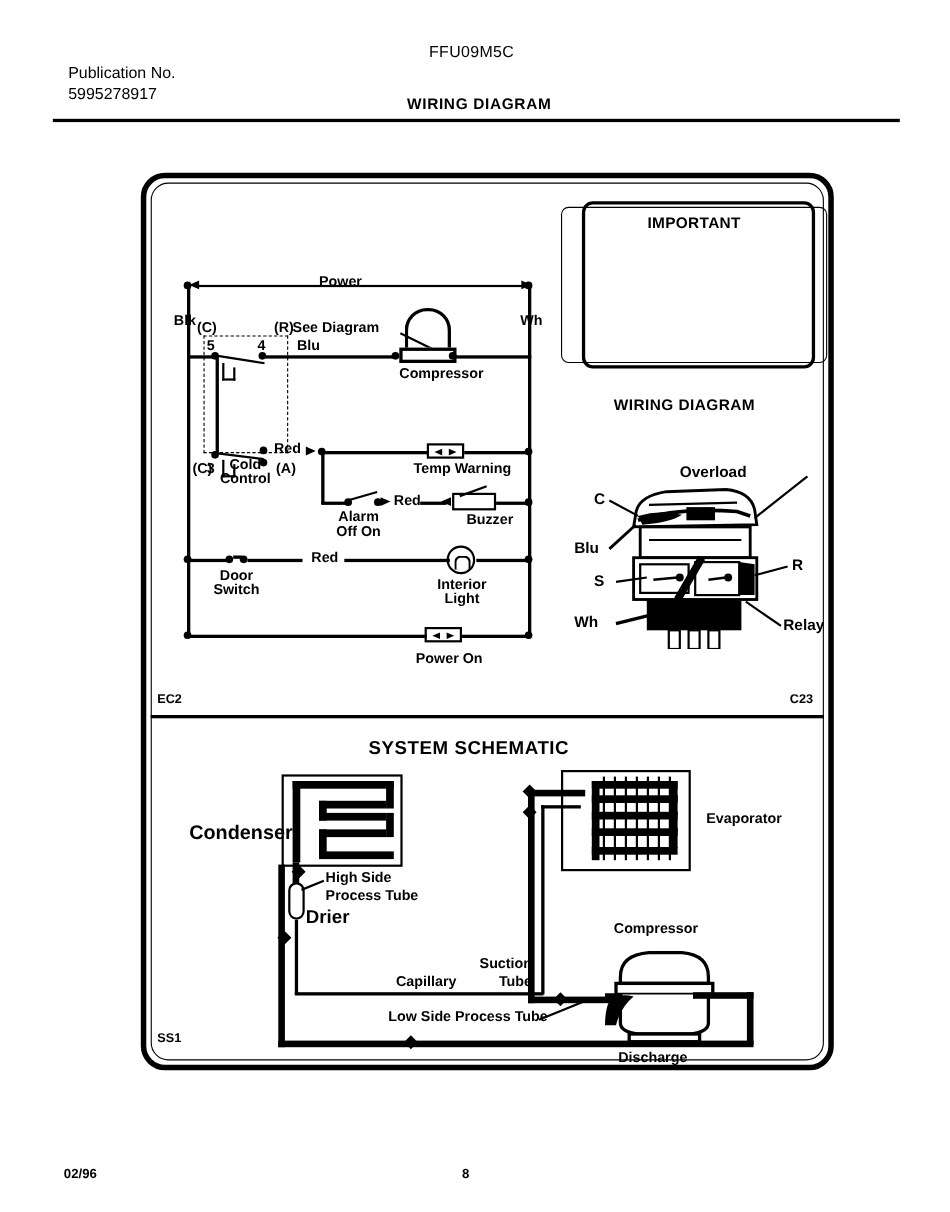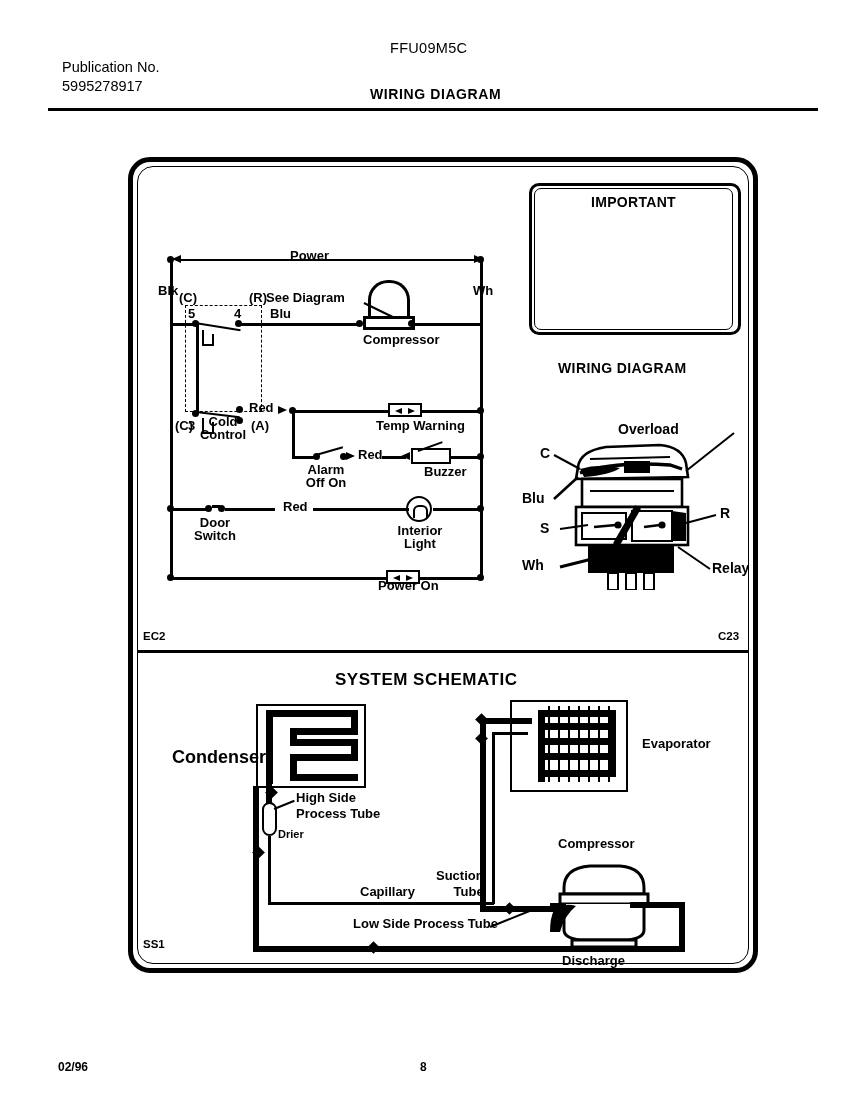--- a/index.html
+++ b/index.html
@@ -24,21 +24,21 @@
   #t-wd2{left:558px;top:360px;font-size:14px;letter-spacing:.4px;}
 
   
   .code{position:absolute;font-size:11.5px;font-weight:bold;}
   #c-ec2{left:143px;top:630px;}
   #c-c23{left:718px;top:630px;}
   #c-ss1{left:143px;top:938px;}
 
   
   .imp-outer{position:absolute;left:529px;top:183px;width:212px;height:152px;border:3px solid #000;border-radius:10px;box-sizing:border-box;}
-  .imp-inner{position:absolute;left:534px;top:188px;width:199px;height:142px;border:1.5px solid #000;border-radius:7px;box-sizing:border-box;padding:5px 9px 0 9px;}
+  .imp-inner{position:absolute;left:510px;top:188px;width:242px;height:142px;border:1.5px solid #000;border-radius:7px;box-sizing:border-box;padding:5px 9px 0 9px;}
   .imp-title{text-align:center;font-weight:bold;font-size:14px;letter-spacing:.3px;margin-bottom:1px;}
   .imp-body{font-size:13.2px;font-weight:bold;line-height:16.4px;text-align:justify;text-align-last:center;}
 
   
   .ec{position:absolute;left:150px;top:230px;width:360px;height:390px;}
   .ln{position:absolute;background:#000;}
   .h2{height:2.5px;} .v2{width:2.5px;}
   .h15{height:1.6px;}
   .dot{position:absolute;width:7px;height:7px;background:#000;border-radius:50%;}
   .lbl{position:absolute;font-size:13px;font-weight:bold;white-space:nowrap;line-height:12.5px;}
@@ -217,21 +217,21 @@
     <div class="lbl c" style="left:245px;top:295px;width:50px;">
       <span>Interior</span><br>
       <span>Light</span>
     </div>
 
     <div class="ln h2" style="left:20px;top:347px;width:218px;"></div>
     <div class="dot" style="left:17px;top:344px;"></div>
     <div class="lamp-sym" style="left:236px;top:340px;"></div>
     <div class="ln h2" style="left:270px;top:347px;width:62px;"></div>
     <div class="dot" style="left:327px;top:344px;"></div>
-    <div class="lbl" style="left:228px;top:350px;text-align:center;">Power On</div>
+    <div class="lbl" style="left:228px;top:363px;text-align:center;">Power On</div>
   </div>
 
   <div class="relay-wrap">
     <svg width="235" height="195" viewBox="0 0 235 195">
 
       <path d="M58 72 Q60 56 86 52 L140 50 Q162 52 166 68 L168 82 L56 84 Z" fill="#fff" stroke="#000" stroke-width="2.6"></path>
       <path d="M70 64 L150 62" stroke="#000" stroke-width="2"></path>
       <path d="M60 78 Q95 66 150 70 L162 74" stroke="#000" stroke-width="3.4" fill="none"></path>
 
       <path d="M60 74 Q80 68 100 73 Q90 80 64 82 Z" fill="#000"></path>
@@ -289,21 +289,21 @@
     <div class="lbl" style="left:22px;top:47px;font-size:18px;margin-top:14px;">Condenser</div>
 
     <div class="pipe pv" style="left:116px;top:94px;height:36px;"></div>
     <div class="diamond" style="left:117px;top:98px;"></div>
     <div class="drier" style="left:112px;top:112px;"></div>
     <div class="leader" style="left:124px;top:118px;width:22px;transform:rotate(-22deg);"></div>
     <div class="lbl" style="left:146px;top:100px;font-size:13px;line-height:16px;">
       <span>High Side</span><br>
       <span>Process Tube</span>
     </div>
-    <div class="lbl" style="left:128px;top:138px;font-size:11px;">Drier</div>
+    <div class="lbl" style="left:128px;top:138px;font-size:17px;">Drier</div>
 
     <div class="thin" style="position:absolute;left:118px;top:146px;width:2.5px;height:68px;"></div>
     <div class="thin" style="position:absolute;left:118px;top:212px;width:226px;height:2.5px;"></div>
     <div class="thin" style="position:absolute;left:342px;top:42px;width:2.5px;height:172px;"></div>
     <div class="thin" style="position:absolute;left:342px;top:42px;width:36px;height:2.5px;"></div>
     <div class="lbl" style="left:210px;top:196px;font-size:13px;">Capillary</div>
 
     <div class="pipe pv" style="left:103px;top:96px;height:166px;"></div>
     <div class="diamond" style="left:104px;top:158px;"></div>
     <div class="pipe ph" style="left:103px;top:256px;width:432px;"></div>

